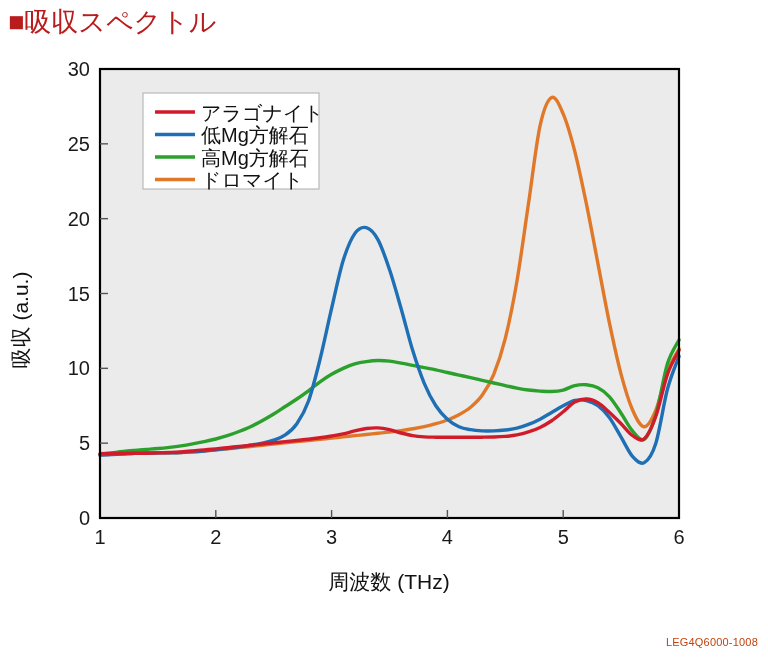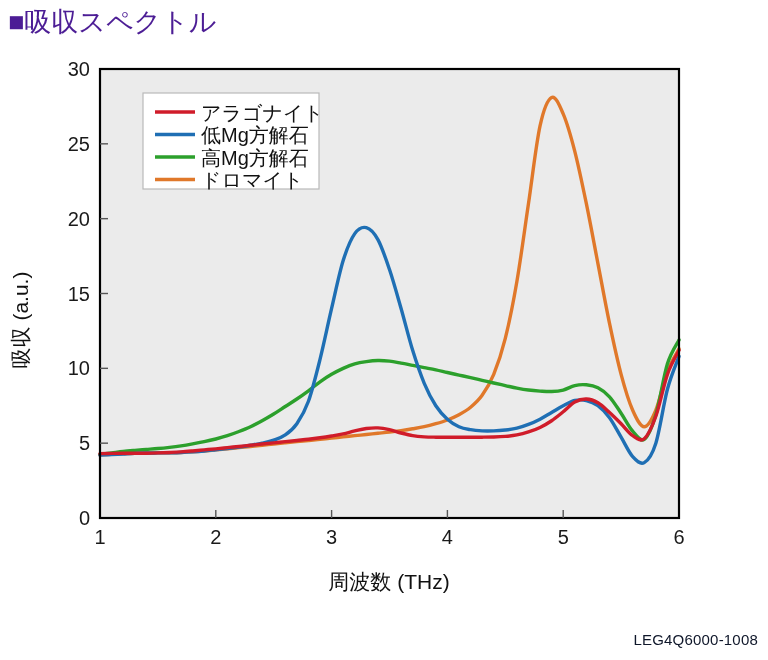--- a/index.html
+++ b/index.html
@@ -15,36 +15,36 @@
     color: #111111;
     overflow: hidden;
   }
   #page-title {
     position: absolute;
     left: 8px;
     top: 2px;
     font-size: 27px;
     line-height: 40px;
     letter-spacing: 0px;
-    color: #4c1d95;
+    color: #b91c1c;
     white-space: nowrap;
   }
   #chart-area {
     position: absolute;
     left: 0;
     top: 0;
     width: 768px;
     height: 660px;
   }
   #watermark {
     position: absolute;
     right: 10px;
     bottom: 12px;
-    font-size: 15px;
-    color: #0f172a;
+    font-size: 11px;
+    color: #c2410c;
     letter-spacing: 0.2px;
     white-space: nowrap;
   }
   svg { display: block; }
   .axis-line {
     stroke: #000000;
     stroke-width: 2.2;
     fill: none;
   }
   .tick-line {

